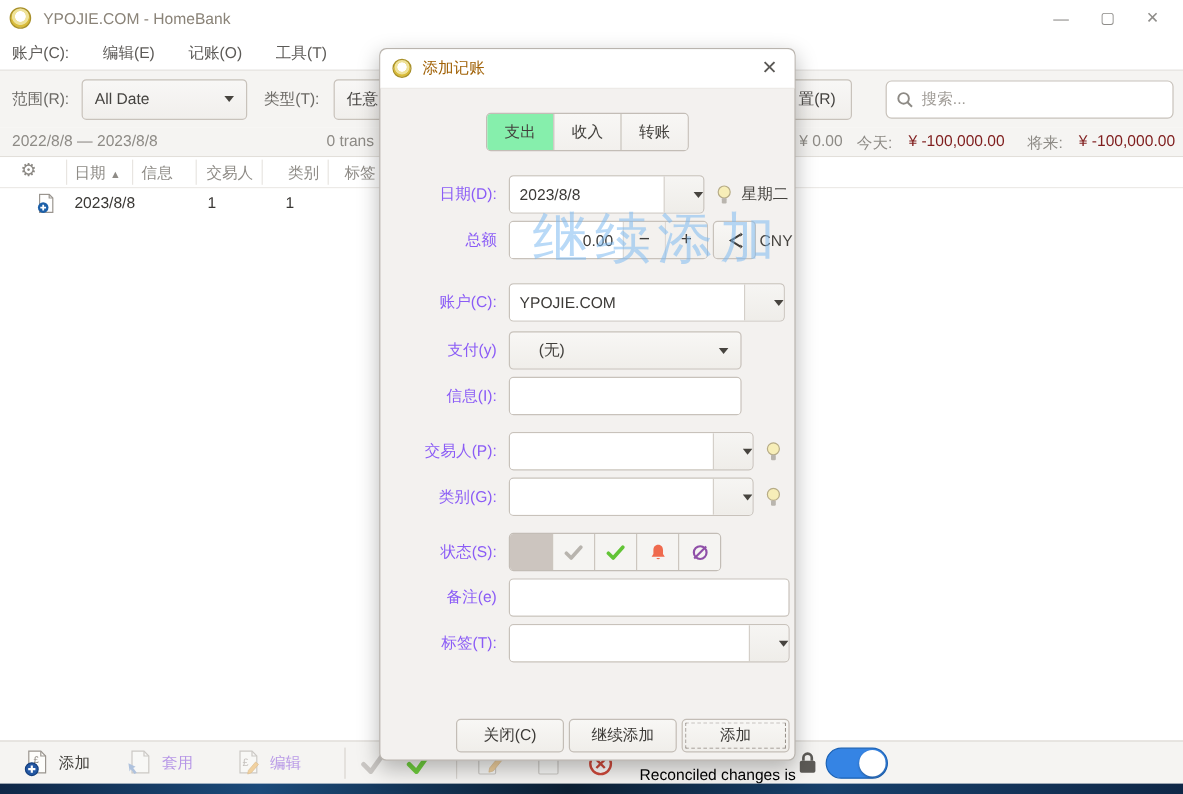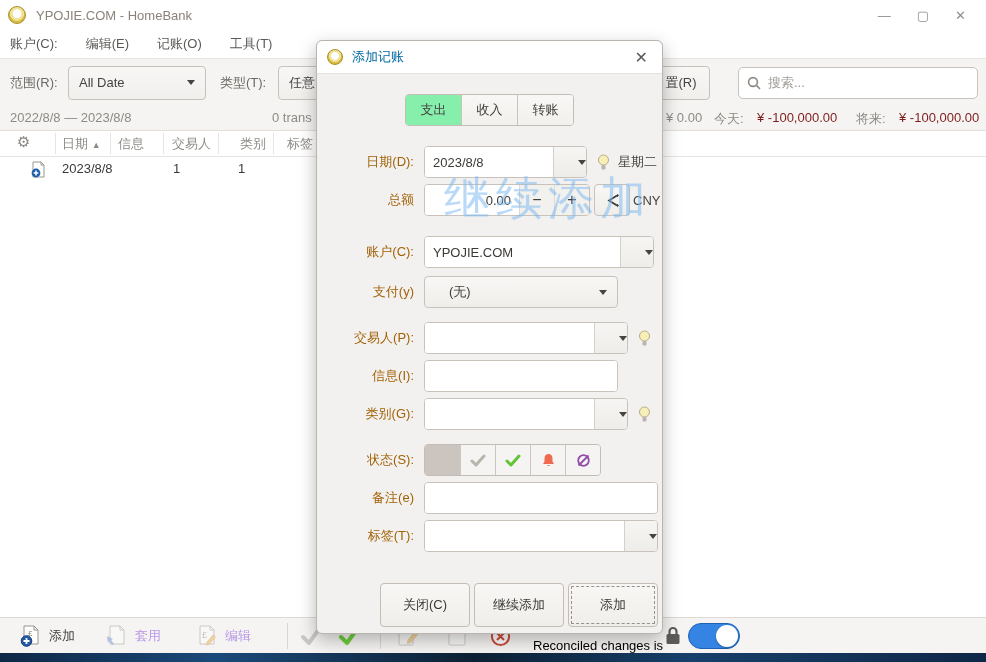--- a/index.html
+++ b/index.html
@@ -69,32 +69,32 @@
     background:#fff; box-shadow:0 1px 2px rgba(0,0,0,.3); }
   .bottomstrip { position:absolute; left:0; right:0; bottom:0; height:9px;
     background:linear-gradient(90deg,#0f2747,#1b4a7a 22%,#0d2033 48%,#17406b 70%,#0f2747); }
 
   
   .dialog { position:absolute; left:316px; top:40px; width:347px; height:594px; z-index:20;
     background:#f3f1ef; border:1px solid #b9b4ae; border-radius:6px;
     box-shadow:0 6px 18px rgba(0,0,0,.28); }
   .dlg-header { height:33px; background:#fff; border-radius:6px 6px 0 0; border-bottom:1px solid #e6e3df;
     display:flex; align-items:center; padding:0 10px; }
-  .dlg-title { margin-left:9px; color:#0369a1; }
+  .dlg-title { margin-left:9px; color:#a16207; }
   .dlg-close { margin-left:auto; color:#5b5956; font-size:16px; padding:0 4px; cursor:default; }
 
   .tabgroup { margin:20px auto 0; width:169px; height:32px; display:flex;
     border:1px solid #c3bdb6; border-radius:4px; overflow:hidden; background:#f6f5f3; }
   .tab { flex:1; display:flex; align-items:center; justify-content:center; color:#43413d;
     background:linear-gradient(#f8f7f5,#f2f0ed); border-left:1px solid #c9c3bc; }
   .tab:first-child { border-left:none; }
   .tab.sel { background:#86efac; }
 
   .frow { display:flex; align-items:center; margin-left:15px; height:32px; }
-  .flabel { width:82px; text-align:right; margin-right:10px; color:#a16207; flex:0 0 auto; }
+  .flabel { width:82px; text-align:right; margin-right:10px; color:#8b5cf6; flex:0 0 auto; }
   .entrywrap { display:flex; border:1px solid #c8c2bb; border-radius:4px; background:#fff; height:32px; overflow:hidden; }
   .entrywrap input { border:none; outline:none; font:inherit; color:#3c3a37; padding:0 8px; min-width:0; }
   .combo-cell { width:33px; background:linear-gradient(#f6f5f3,#efede9); border-left:1px solid #d4cfc9;
     display:flex; align-items:center; justify-content:center; flex:0 0 auto; }
   .flatbtn { width:35px; background:#f3f1ee; border-left:1px solid #ddd9d4; display:flex;
     align-items:center; justify-content:center; font-size:16px; color:#3c3a37; flex:0 0 auto; }
   .sqbtn { width:36px; height:32px; border:1px solid #c8c2bb; border-radius:4px;
     background:linear-gradient(#f8f7f5,#f0eeea); display:flex; align-items:center; justify-content:center; }
   .menubtn { height:32px; border:1px solid #c8c2bb; border-radius:4px;
     background:linear-gradient(#f8f7f5,#f0eeea); display:flex; align-items:center;
@@ -103,21 +103,21 @@
   .weekday { margin-left:8px; color:#44423e; }
   .ccy { margin-left:3px; color:#44423e; }
 
   .statusgroup { display:flex; border:1px solid #c3bdb6; border-radius:4px; overflow:hidden; height:32px; }
   .stbtn { width:35px; display:flex; align-items:center; justify-content:center;
     background:#f5f4f2; border-left:1px solid #ccc6bf; }
   .stbtn:first-child { border-left:none; }
   .stbtn.pressed { background:#ccc5bf; }
 
   .dlg-buttons { position:absolute; left:0; right:4px; bottom:6px; display:flex; justify-content:flex-end; gap:4px; }
-  .dbtn { width:90px; height:44px; border:1px solid #c3bdb6; border-radius:4px;
+  .dbtn { width:90px; height:28px; border:1px solid #c3bdb6; border-radius:4px;
     background:linear-gradient(#f8f7f5,#f0eeea); display:flex; align-items:center; justify-content:center; color:#3c3a37; }
   .dbtn.focused { outline:1px dashed #97918a; outline-offset:-4px; }
 
   
   .watermark { position:absolute; left:444px; top:168px; z-index:50; pointer-events:none;
     font-size:46px; letter-spacing:6px; color:rgba(125,185,240,.55); white-space:nowrap; }
 </style>
 </head>
 <body>
 
@@ -326,39 +326,39 @@
     </div>
 
     <div class="frow" style="margin-top:8px">
       <span class="flabel">支付(y)</span>
       <div class="menubtn" style="width:194px">
         <span>(无)</span>
         <span class="arrow-down"></span>
       </div>
     </div>
 
+    <div class="frow" style="margin-top:6px">
+      <span class="flabel">信息(I):</span>
+      <div class="entrywrap" style="width:194px">
+        <input style="width: 100%;" value="">
+      </div>
+    </div>
+
     <div class="frow" style="margin-top:14px">
       <span class="flabel">交易人(P):</span>
       <div class="entrywrap" style="width:204px">
         <input style="width: 170px;" value="">
         <div class="combo-cell">
           <span class="arrow-down"></span>
         </div>
       </div>
       <svg class="bulb" width="13" height="17" viewBox="0 0 13 17">
         <circle cx="6.5" cy="6" r="5" fill="#f7eeb8" stroke="#b7ac87"></circle>
         <rect x="4.5" y="11" width="4" height="4.5" rx="1" fill="#b9b5ae"></rect>
       </svg>
-    </div>
-
-    <div class="frow" style="margin-top:6px">
-      <span class="flabel">信息(I):</span>
-      <div class="entrywrap" style="width:194px">
-        <input style="width: 100%;" value="">
-      </div>
     </div>
 
     <div class="frow" style="margin-top:6px">
       <span class="flabel">类别(G):</span>
       <div class="entrywrap" style="width:204px">
         <input style="width: 170px;" value="">
         <div class="combo-cell">
           <span class="arrow-down"></span>
         </div>
       </div>

